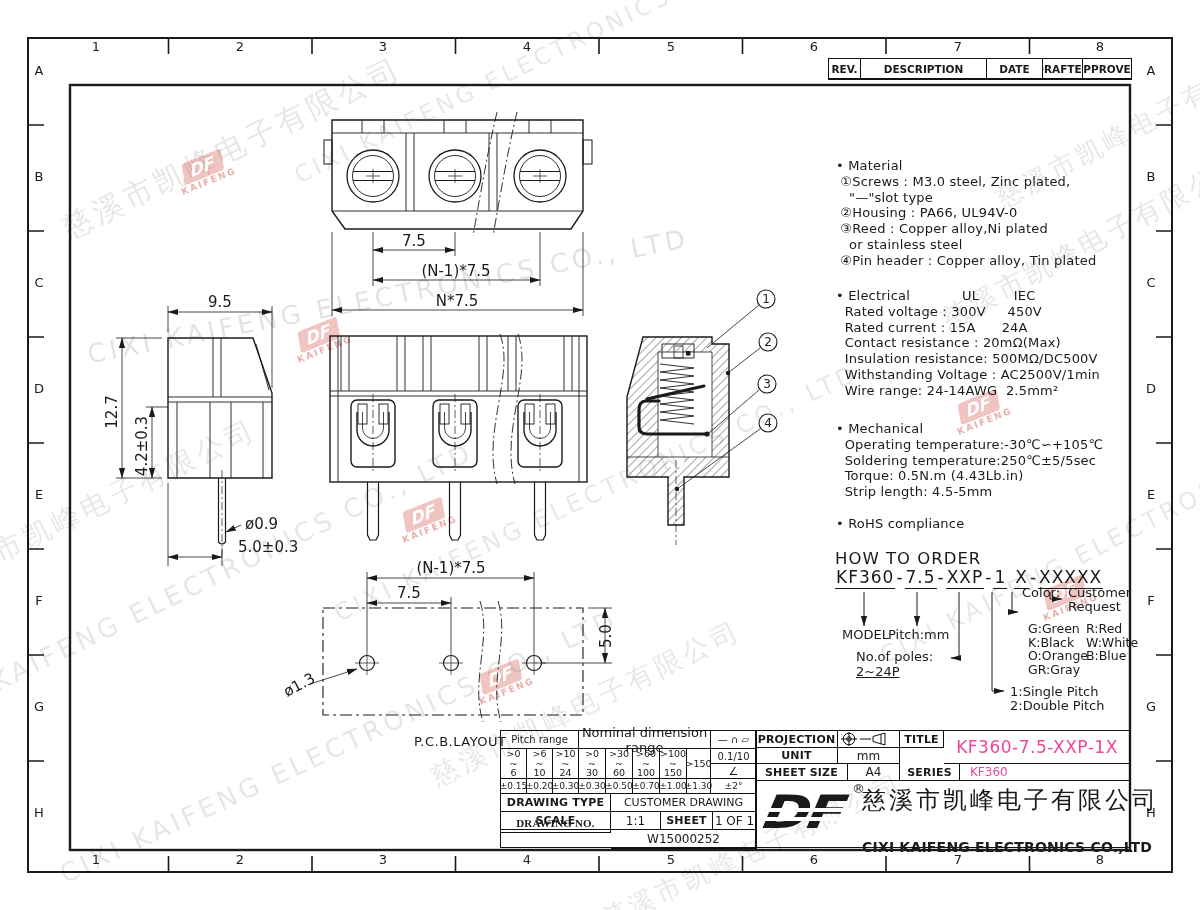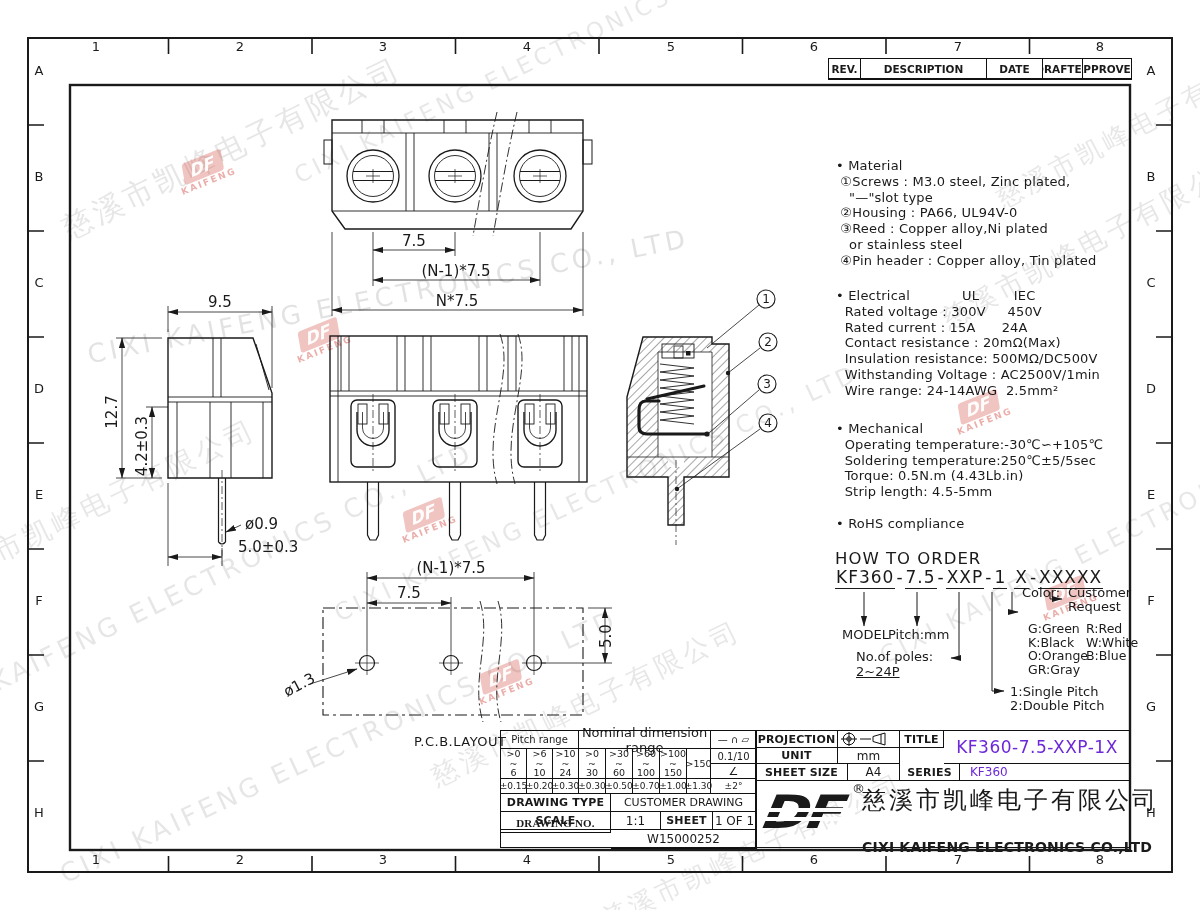--- a/index.html
+++ b/index.html
@@ -40,21 +40,21 @@
   .tb-part{position:absolute;box-sizing:border-box;}
   .tcellabs,.tcell{box-sizing:border-box;border-right:1px solid #111;border-bottom:1px solid #111;
          display:flex;align-items:center;justify-content:center;text-align:center;background:transparent;}
   .tcellabs{position:absolute;}
   #tb-left{left:0;top:0;width:256px;height:118px;border:1.5px solid #111;}
   #tb-right{left:256px;top:0;width:374px;height:118px;border:1.5px solid #111;border-left:none;}
   .trow{position:absolute;display:flex;}
   .hdr10{font-size:10px;}
   .b11{font-size:11px;font-weight:bold;letter-spacing:.2px;}
   .v12{font-size:12px;}
-  .gray{color:#6d28d9;}
+  .gray{color:#ec4899;}
   .rangecell{white-space:pre-line;font-size:9.5px;line-height:9.6px;}
   .tolcell{font-size:9px;}
   #tb-company{position:absolute;left:0;top:50px;width:372px;height:66px;}
   #df-logo{position:absolute;left:8px;top:10px;width:96px;height:48px;}
   #df-logo .mark{position:absolute;left:0;top:-6px;font-size:46px;font-weight:bold;font-style:italic;
                  letter-spacing:-3px;transform:skewX(-10deg) scaleX(1.25);transform-origin:0 50%;}
   .df-stripe{position:absolute;left:-2px;width:95px;height:3.5px;background:#fff;}
   #df-reg{position:absolute;left:96px;top:0px;font-size:13px;}
   #company-cn{position:absolute;left:106px;top:3px;width:266px;font-size:24px;letter-spacing:3px;
               white-space:nowrap;}

